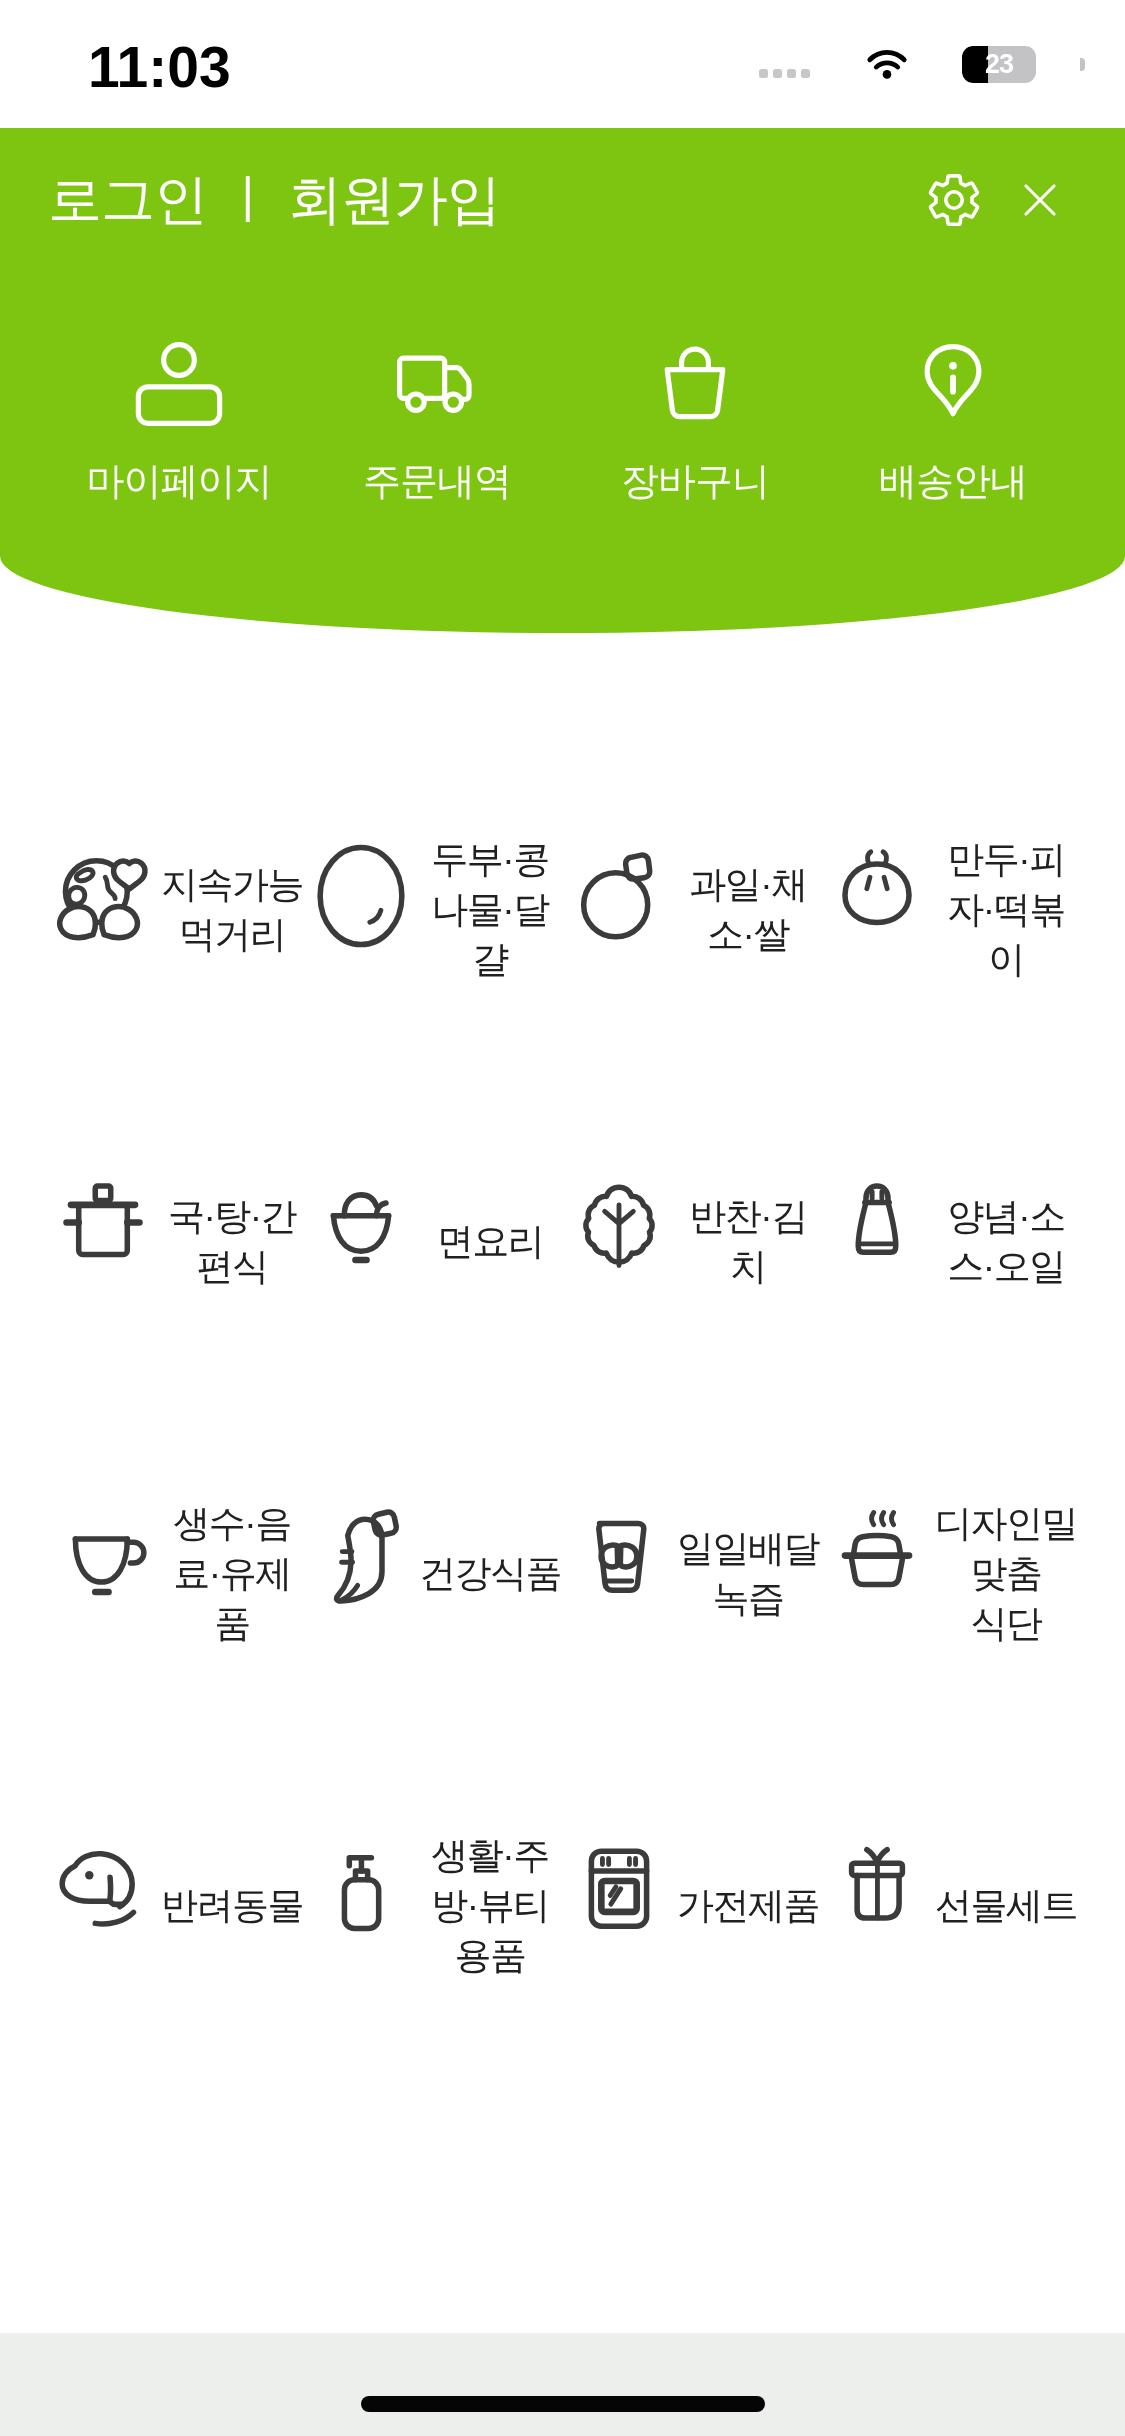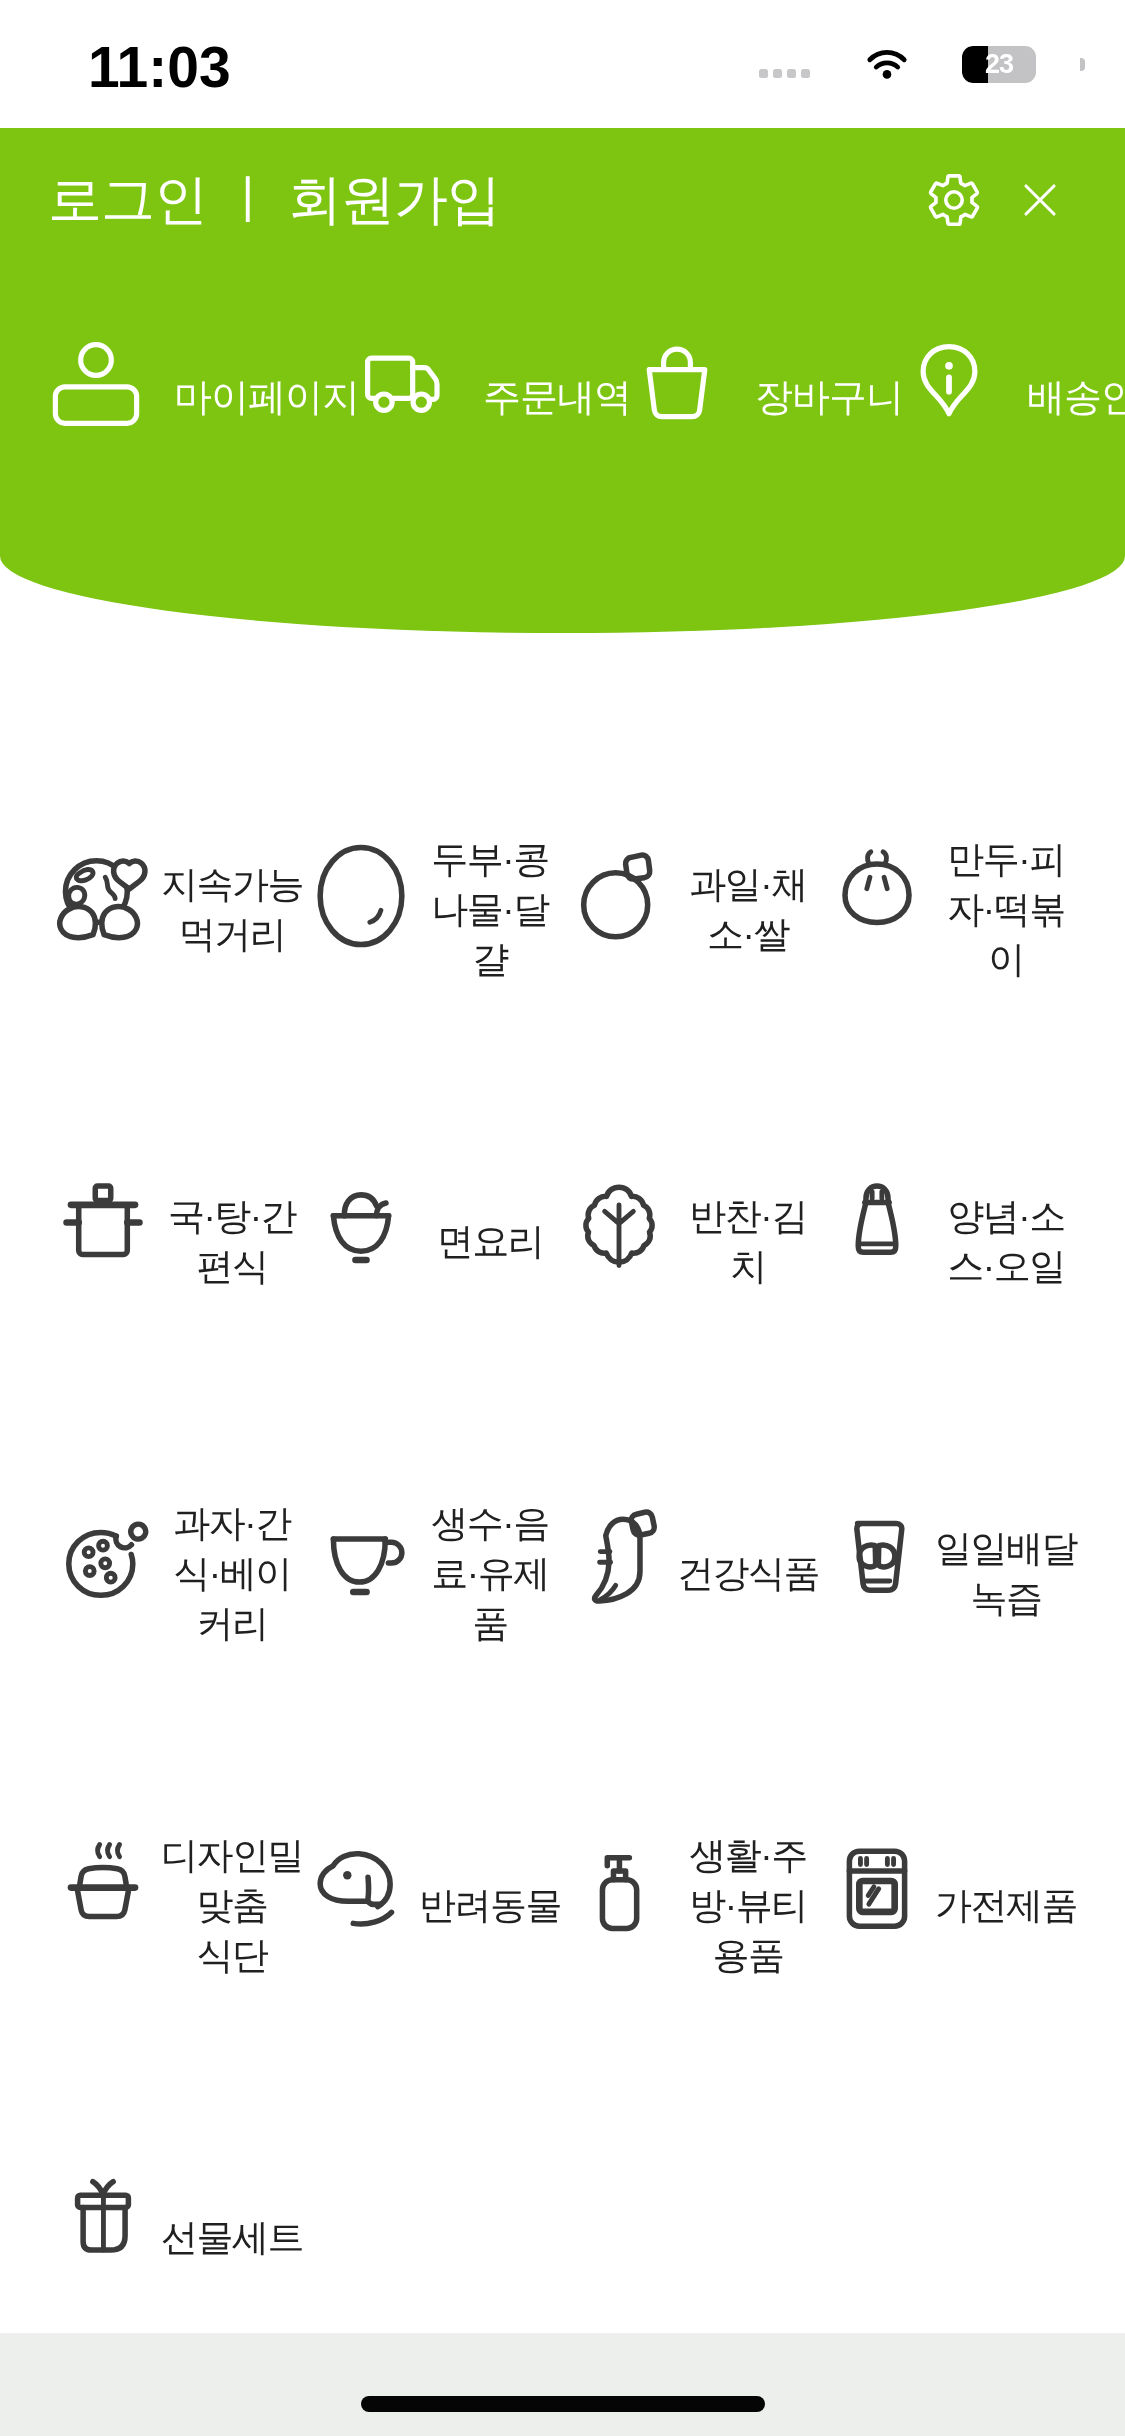--- a/index.html
+++ b/index.html
@@ -20,21 +20,21 @@
   .bcap{width:5px;height:13px;background:#c3c3c5;border-radius:0 4px 4px 0;margin-left:2px;}
 
   
   .hero{position:absolute;top:128px;left:0;right:0;height:505px;background:#7dc511;
         border-radius:0 0 50% 50% / 0 0 77px 77px;}
   .hero-top{position:absolute;top:40px;left:48px;right:64px;height:64px;display:flex;align-items:center;}
   .auth{flex:1;color:#fff;font-size:54px;letter-spacing:-1px;}
   .gear{width:58px;height:58px;margin-right:36px;cursor:pointer;}
   .close{width:42px;height:42px;cursor:pointer;}
   .qmenu{position:absolute;top:210px;left:50px;right:43px;display:grid;grid-template-columns:repeat(4,1fr);}
-  .qitem{display:flex;flex-direction:row;align-items:center;cursor:pointer;gap:32px;}
+  .qitem{display:flex;flex-direction:column;align-items:center;cursor:pointer;}
   .qicon{height:92px;display:flex;align-items:center;justify-content:center;}
   .qicon svg{width:92px;height:92px;overflow:visible;}
   .qlabel{margin-top:26px;color:#fff;font-size:38px;letter-spacing:-1px;white-space:nowrap;}
 
   
   .grid{position:absolute;top:730px;left:50px;right:43px;display:grid;grid-template-columns:repeat(4,1fr);}
   .cell{height:332px;display:flex;flex-direction:row;align-items:center;cursor:pointer;}
   .cicon{height:106px;display:flex;align-items:center;justify-content:center;}
   .cicon svg{width:106px;height:106px;overflow:visible;}
   .clabel{margin-top:28px;font-size:37px;line-height:50px;color:#202020;letter-spacing:-1.5px;
@@ -234,36 +234,20 @@
           <path class="st" d="M19 12.5v-2c0-3.3 2.2-5.5 5-5.5s5 2.2 5 5.5v2"></path>
           <path class="stt" d="M21.8 7.5v3.2M26.2 7.5v3.2"></path>
           <path class="st" d="M18.5 12.5h11"></path>
           <path class="st" d="M19 12.5c-1.9 7.2-3.5 14.7-3.5 19.6 0 2 .7 2.9 2.3 2.9h12.4c1.6 0 2.3-.9 2.3-2.9 0-4.9-1.6-12.4-3.5-19.6"></path>
           <path class="stt" d="M16.2 31.2h15.6"></path>
         </svg>
       </span>
       <div class="clabel">양념·소스·오일</div>
     </div>
 
-    <div class="cell">
-      <span class="cicon">
-        <svg viewBox="0 0 48 48">
-          <path class="st" d="M36.8 21.5c.4 1.3.7 2.8.7 4.2 0 8-6.5 14.3-14.5 14.3S8.5 33.7 8.5 25.7 15 11.5 23 11.5c2.5 0 4.9.6 7 1.7"></path>
-          <path class="st" d="M30 13.2c-.6 1.9.2 3.9 1.9 4.8 1.7.9 3.8.5 5-.9"></path>
-          <path class="st" d="M38.3 8.2c1.7-.9 3.7-.3 4.6 1.3.9 1.7.3 3.7-1.3 4.6-1.7.9-3.7.3-4.6-1.3-.9-1.6-.3-3.7 1.3-4.6z"></path>
-          <circle class="stt" cx="17.5" cy="20.5" r="2"></circle>
-          <circle class="stt" cx="24" cy="17.5" r="2"></circle>
-          <circle class="stt" cx="18" cy="29" r="2"></circle>
-          <circle class="stt" cx="25" cy="25.5" r="2"></circle>
-          <circle class="stt" cx="27.5" cy="32" r="2"></circle>
-        </svg>
-      </span>
-      <div class="clabel">과자·간식·베이
-커리</div>
-    </div>
 
     <div class="cell">
       <span class="cicon">
         <svg viewBox="0 0 48 48">
           <path class="st" d="M35 16h2.8c2.6 0 4.7 2.1 4.7 4.7s-2.1 4.7-4.7 4.7h-1.4"></path>
           <path class="st" d="M11.5 14.5H35"></path>
           <path class="st" d="M11.5 14.5c0 11.5 4.5 19.5 11.8 19.5 7.2 0 11.7-8 11.7-19.5"></path>
           <path class="stk" d="M20.5 38.5h6"></path>
         </svg>
       </span>

